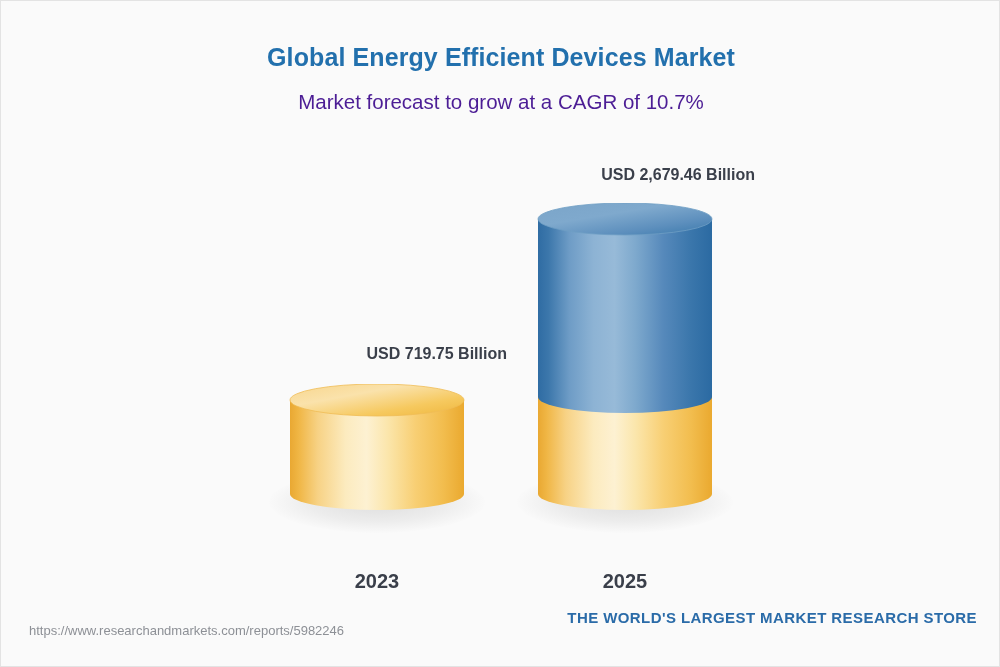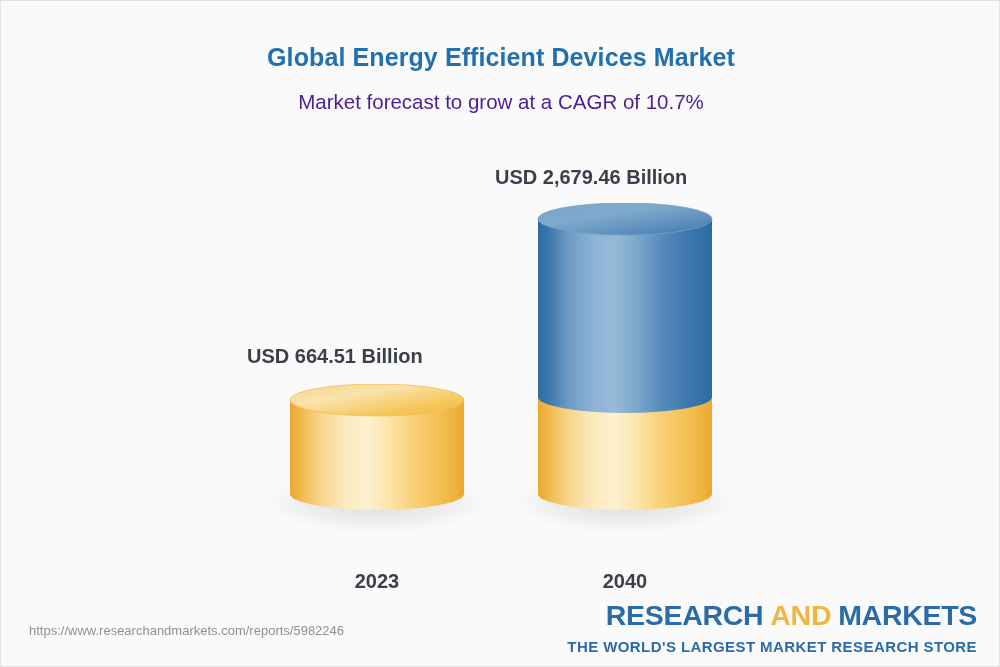--- a/index.html
+++ b/index.html
@@ -31,23 +31,23 @@
     font-size:20.5px;font-weight:normal;
     color:#4c1d95;
     white-space:nowrap;
   }
 
   
   #plot{position:absolute;left:0;top:0;width:1000px;height:667px;}
 
   .datalabel{
     position:absolute;
-    font-size:20px;font-weight:bold;
+    font-size:16px;font-weight:bold;
     color:#3a3f4a;
-    text-align:left;
+    text-align:right;
     white-space:nowrap;
   }
   .catlabel{
     position:absolute;
     font-size:20px;font-weight:bold;
     color:#3a3f4a;
     text-align:center;
     white-space:nowrap;
     margin-top:36px;
   }
@@ -119,21 +119,21 @@
           <stop offset="100%" stop-color="#efb63c"></stop>
         </linearGradient>
       </defs>
 
       <path d="M4,16 L4,110 A87,16 0 0 0 178,110 L178,16 Z" fill="url(#yellowBody)"></path>
 
       <ellipse cx="91" cy="16" rx="87" ry="16" fill="url(#yellowTop)"></ellipse>
       <ellipse cx="91" cy="16" rx="87" ry="16" fill="none" stroke="#f0bd55" stroke-width="0.8"></ellipse>
     </svg>
 
-    <div class="datalabel" style="left:246px;top:344px;width:260px;">USD 664.51 Billion</div>
+    <div class="datalabel" style="left:246px;top:344px;width:260px;">USD 719.75 Billion</div>
 
     <div class="catlabel" style="left:246px;top:533px;width:260px;">2023</div>
 
     <div class="cyl-shadow" style="left:516px;top:470px;width:216px;height:62px;"></div>
 
     <svg style="position:absolute;left:533px;top:202px;" width="182" height="315" viewBox="0 0 182 315">
       <defs>
         <linearGradient id="blueBody" x1="0" y1="0" x2="1" y2="0">
           <stop offset="0%" stop-color="#2f6ca3"></stop>
           <stop offset="6%" stop-color="#3c77ab"></stop>
@@ -167,24 +167,23 @@
       <path d="M4,194 L4,291 A87,16 0 0 0 178,291 L178,194 Z" fill="url(#yellowBody2)"></path>
 
       <path d="M4,16 L4,194 A87,16 0 0 0 178,194 L178,16 Z" fill="url(#blueBody)"></path>
 
       <ellipse cx="91" cy="16" rx="87" ry="16" fill="url(#blueTop)"></ellipse>
       <ellipse cx="91" cy="16" rx="87" ry="16" fill="none" stroke="#6f9ec4" stroke-width="0.8"></ellipse>
     </svg>
 
     <div class="datalabel" style="left:494px;top:165px;width:260px;">USD 2,679.46 Billion</div>
 
-    <div class="catlabel" style="left:494px;top:533px;width:260px;">2040</div>
+    <div class="catlabel" style="left:494px;top:533px;width:260px;">2025</div>
 
   </div>
 
   <div id="footer-url">https://www.researchandmarkets.com/reports/5982246</div>
 
   <div id="logo">
-    <div id="logo-main"><span>RESEARCH</span><span class="gold" style="margin:0 7px;">AND</span><span>MARKETS</span></div>
     <div id="logo-tag">THE WORLD'S LARGEST MARKET RESEARCH STORE</div>
   </div>
 
 </div>
 
 </body></html>

